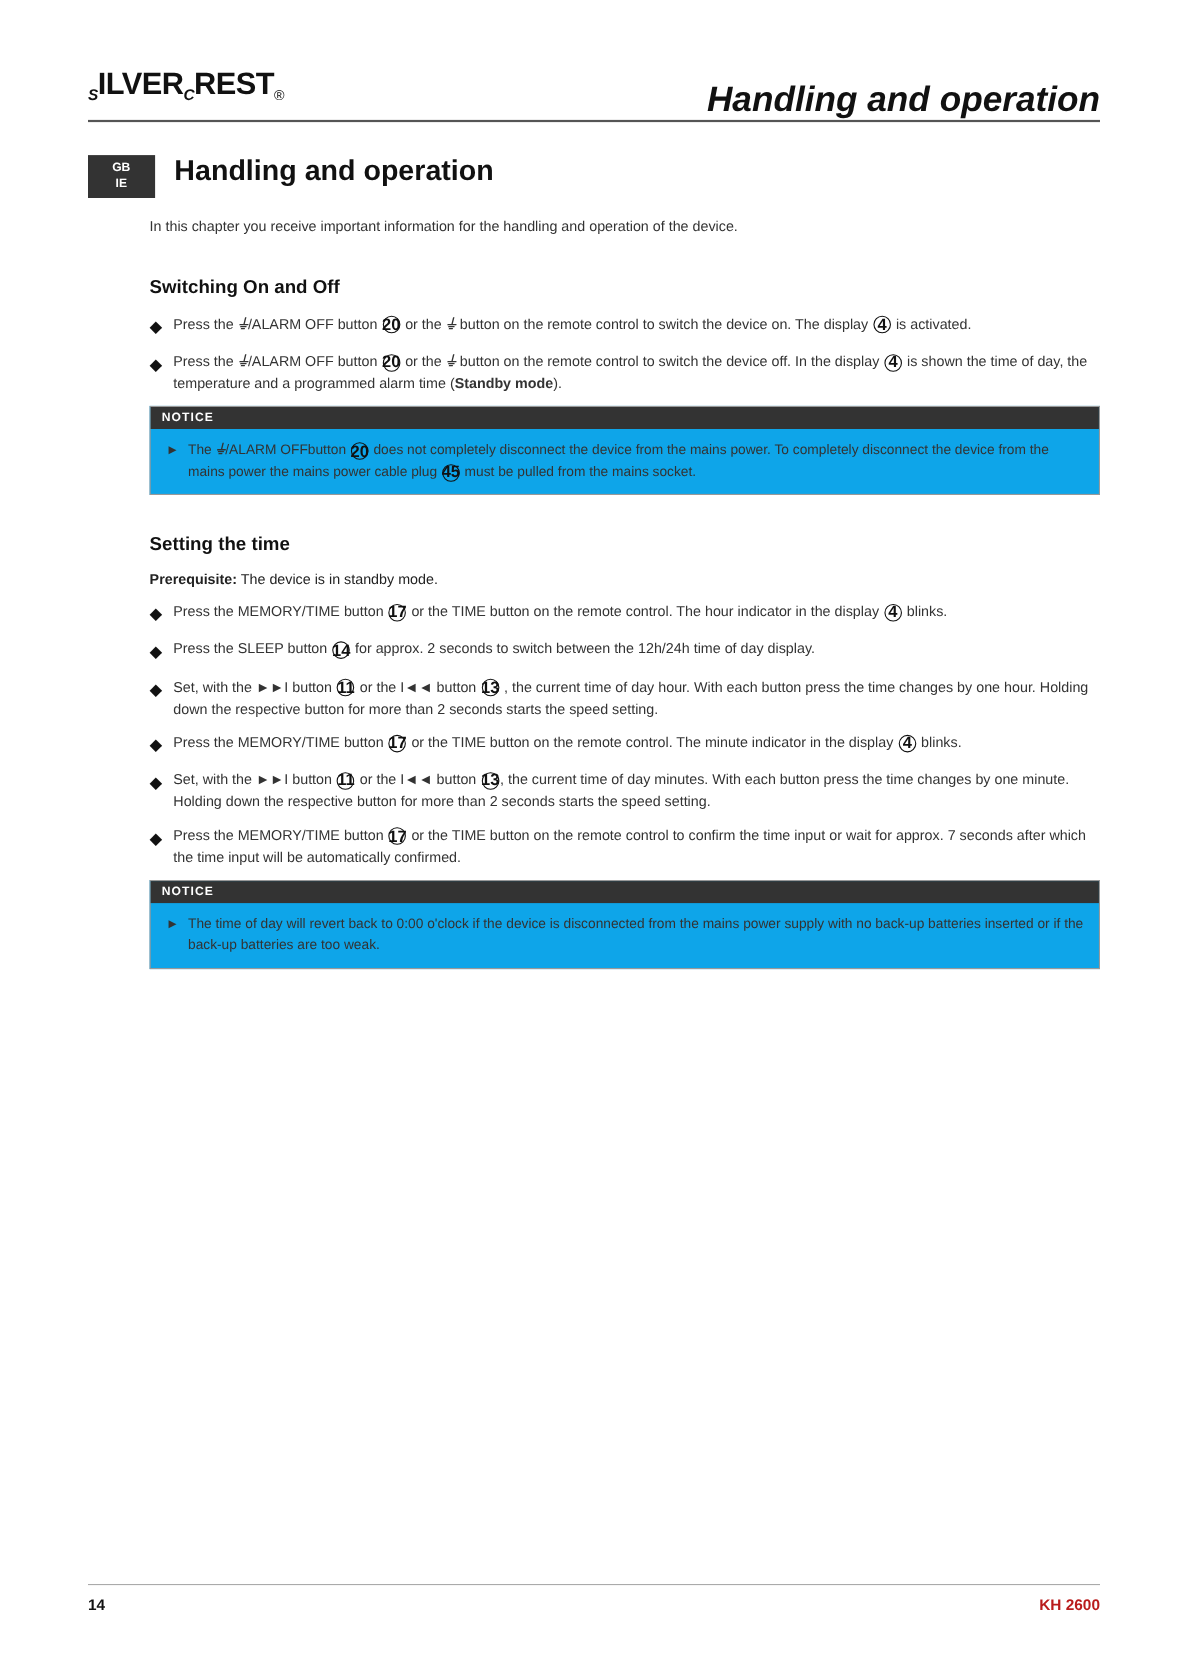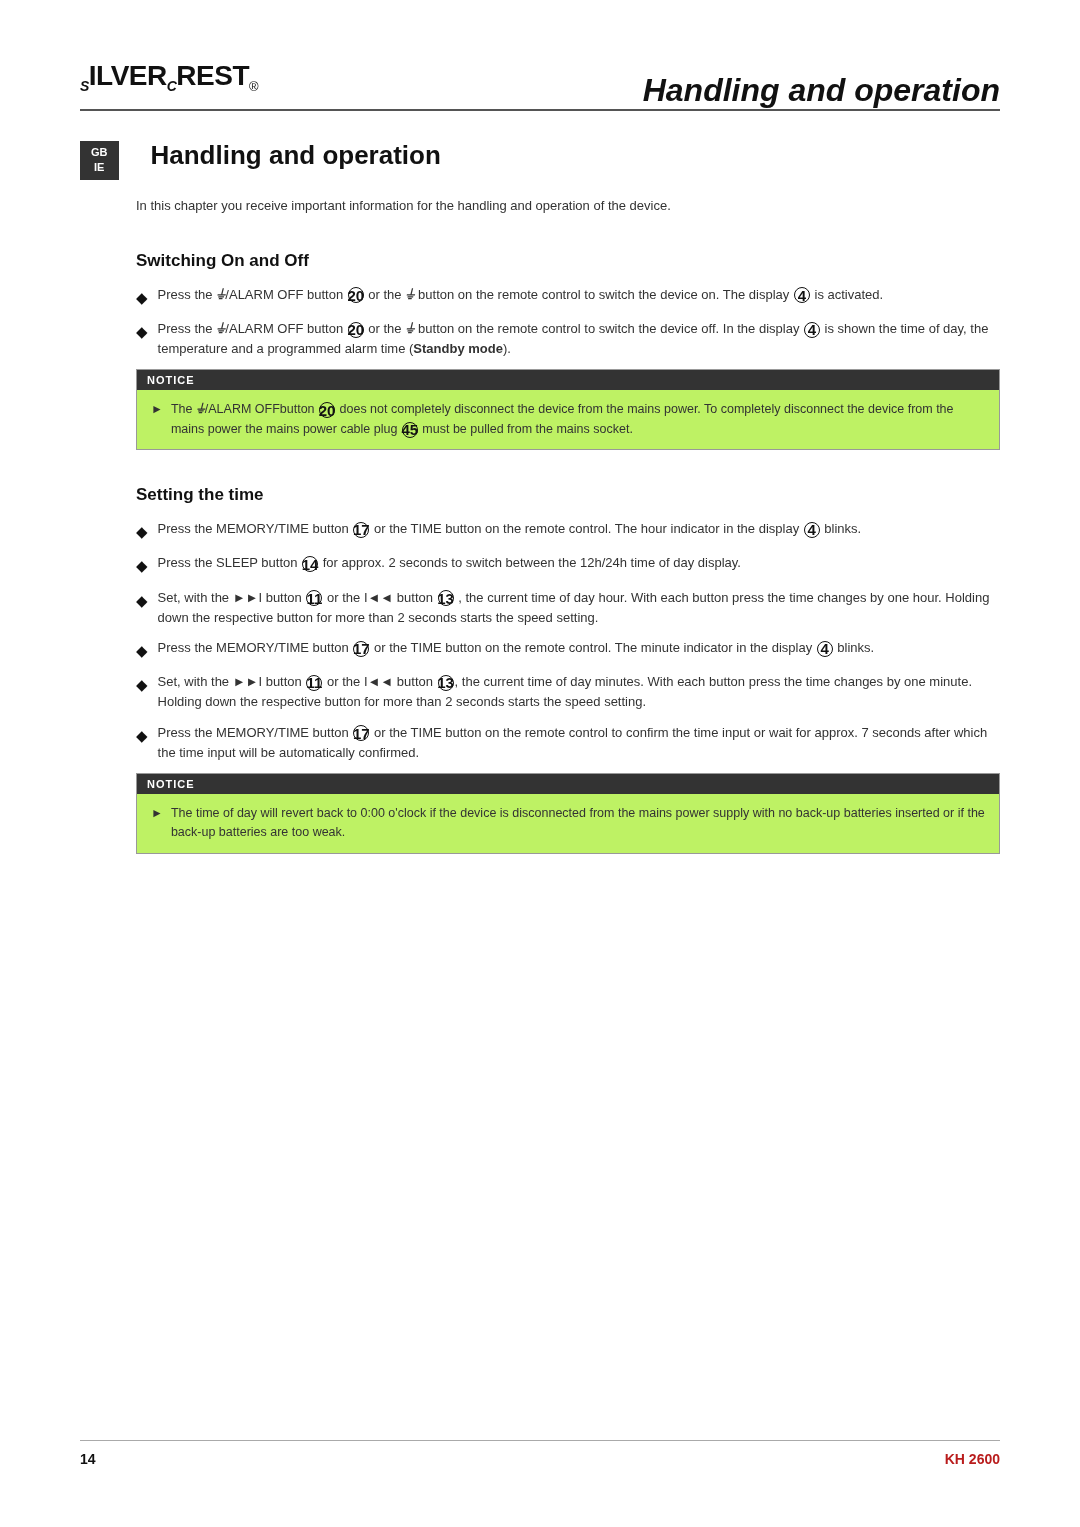--- a/index.html
+++ b/index.html
@@ -61,24 +61,24 @@
       display: flex;
       align-items: flex-start;
       margin-bottom: 16px;
     }
 
     .gb-ie-badge {
       background: #333;
       color: #fff;
       font-size: 11px;
       font-weight: bold;
-      padding: 4px 11px;
+      padding: 4px 22px;
       line-height: 1.4;
       text-align: center;
-      margin-right: 32px;
+      margin-right: 18px;
       min-width: 38px;
       flex-shrink: 0;
     }
 
     .page-section-title {
       font-size: 26px;
       font-weight: bold;
       color: #111;
       line-height: 1.1;
     }
@@ -144,21 +144,21 @@
       margin: 0 1px;
       line-height: 1;
       flex-shrink: 0;
     }
 
     
     .notice-box {
       margin-left: 56px;
       margin-top: 10px;
       border: 1.5px solid #999;
-      background: #bef264;
+      background: #0ea5e9;
     }
 
     .notice-header {
       background: #333;
       color: #fff;
       font-size: 11px;
       font-weight: bold;
       padding: 4px 10px;
       letter-spacing: 1px;
     }
@@ -254,20 +254,24 @@
         <span class="notice-arrow">►</span>
         <span>
           The <span style="font-style:italic;font-weight:bold;">⏚</span>/ALARM OFFbutton <span class="circle-num">20</span> does not completely disconnect the device from the mains power. To completely disconnect the device from the mains power the mains power cable plug <span class="circle-num">45</span> must be pulled from the mains socket.
         </span>
       </div>
     </div>
   </div>
 
   <div class="subsection-title">Setting the time</div>
 
+  <div class="bullet-list" style="margin-bottom:12px;">
+    <span style="font-weight:bold;">Prerequisite:</span>
+    <span> The device is in standby mode.</span>
+  </div>
 
   <div class="bullet-list">
 
     <div class="bullet-item">
       <span class="bullet-diamond">◆</span>
       <span class="bullet-text">
         Press the MEMORY/TIME button <span class="circle-num">17</span> or the TIME button on the remote control. The hour indicator in the display <span class="circle-num">4</span> blinks.
       </span>
     </div>
 

